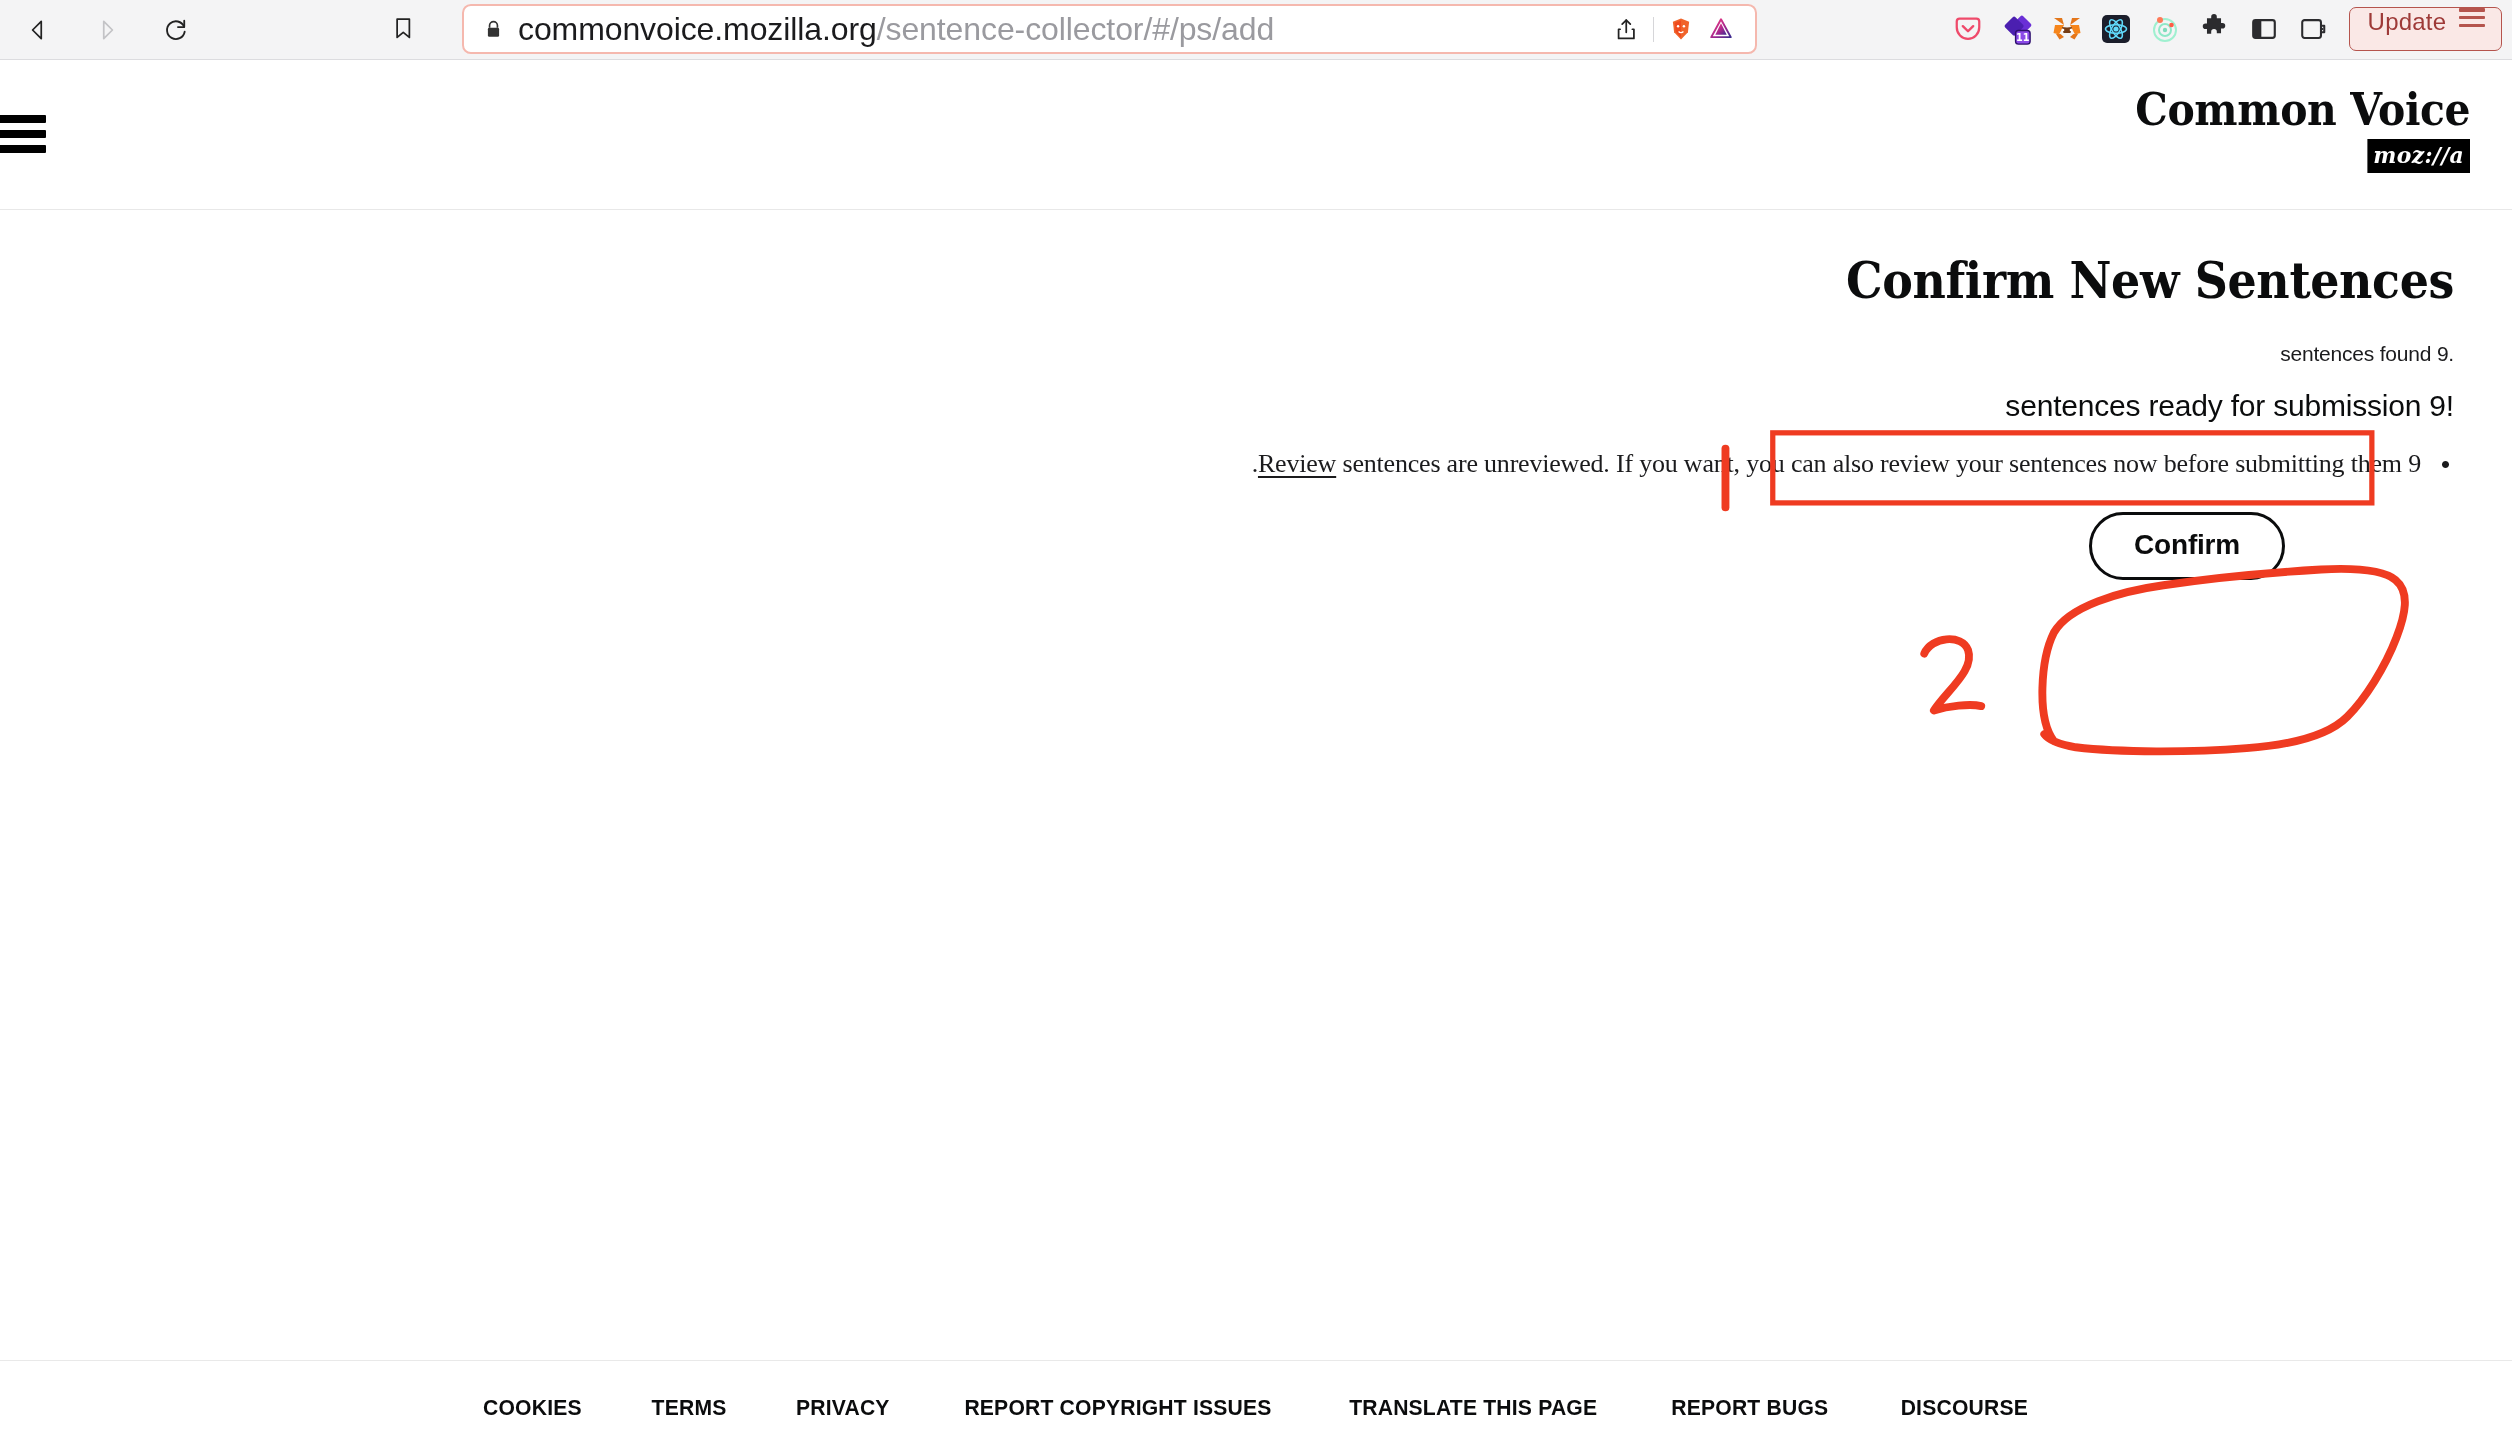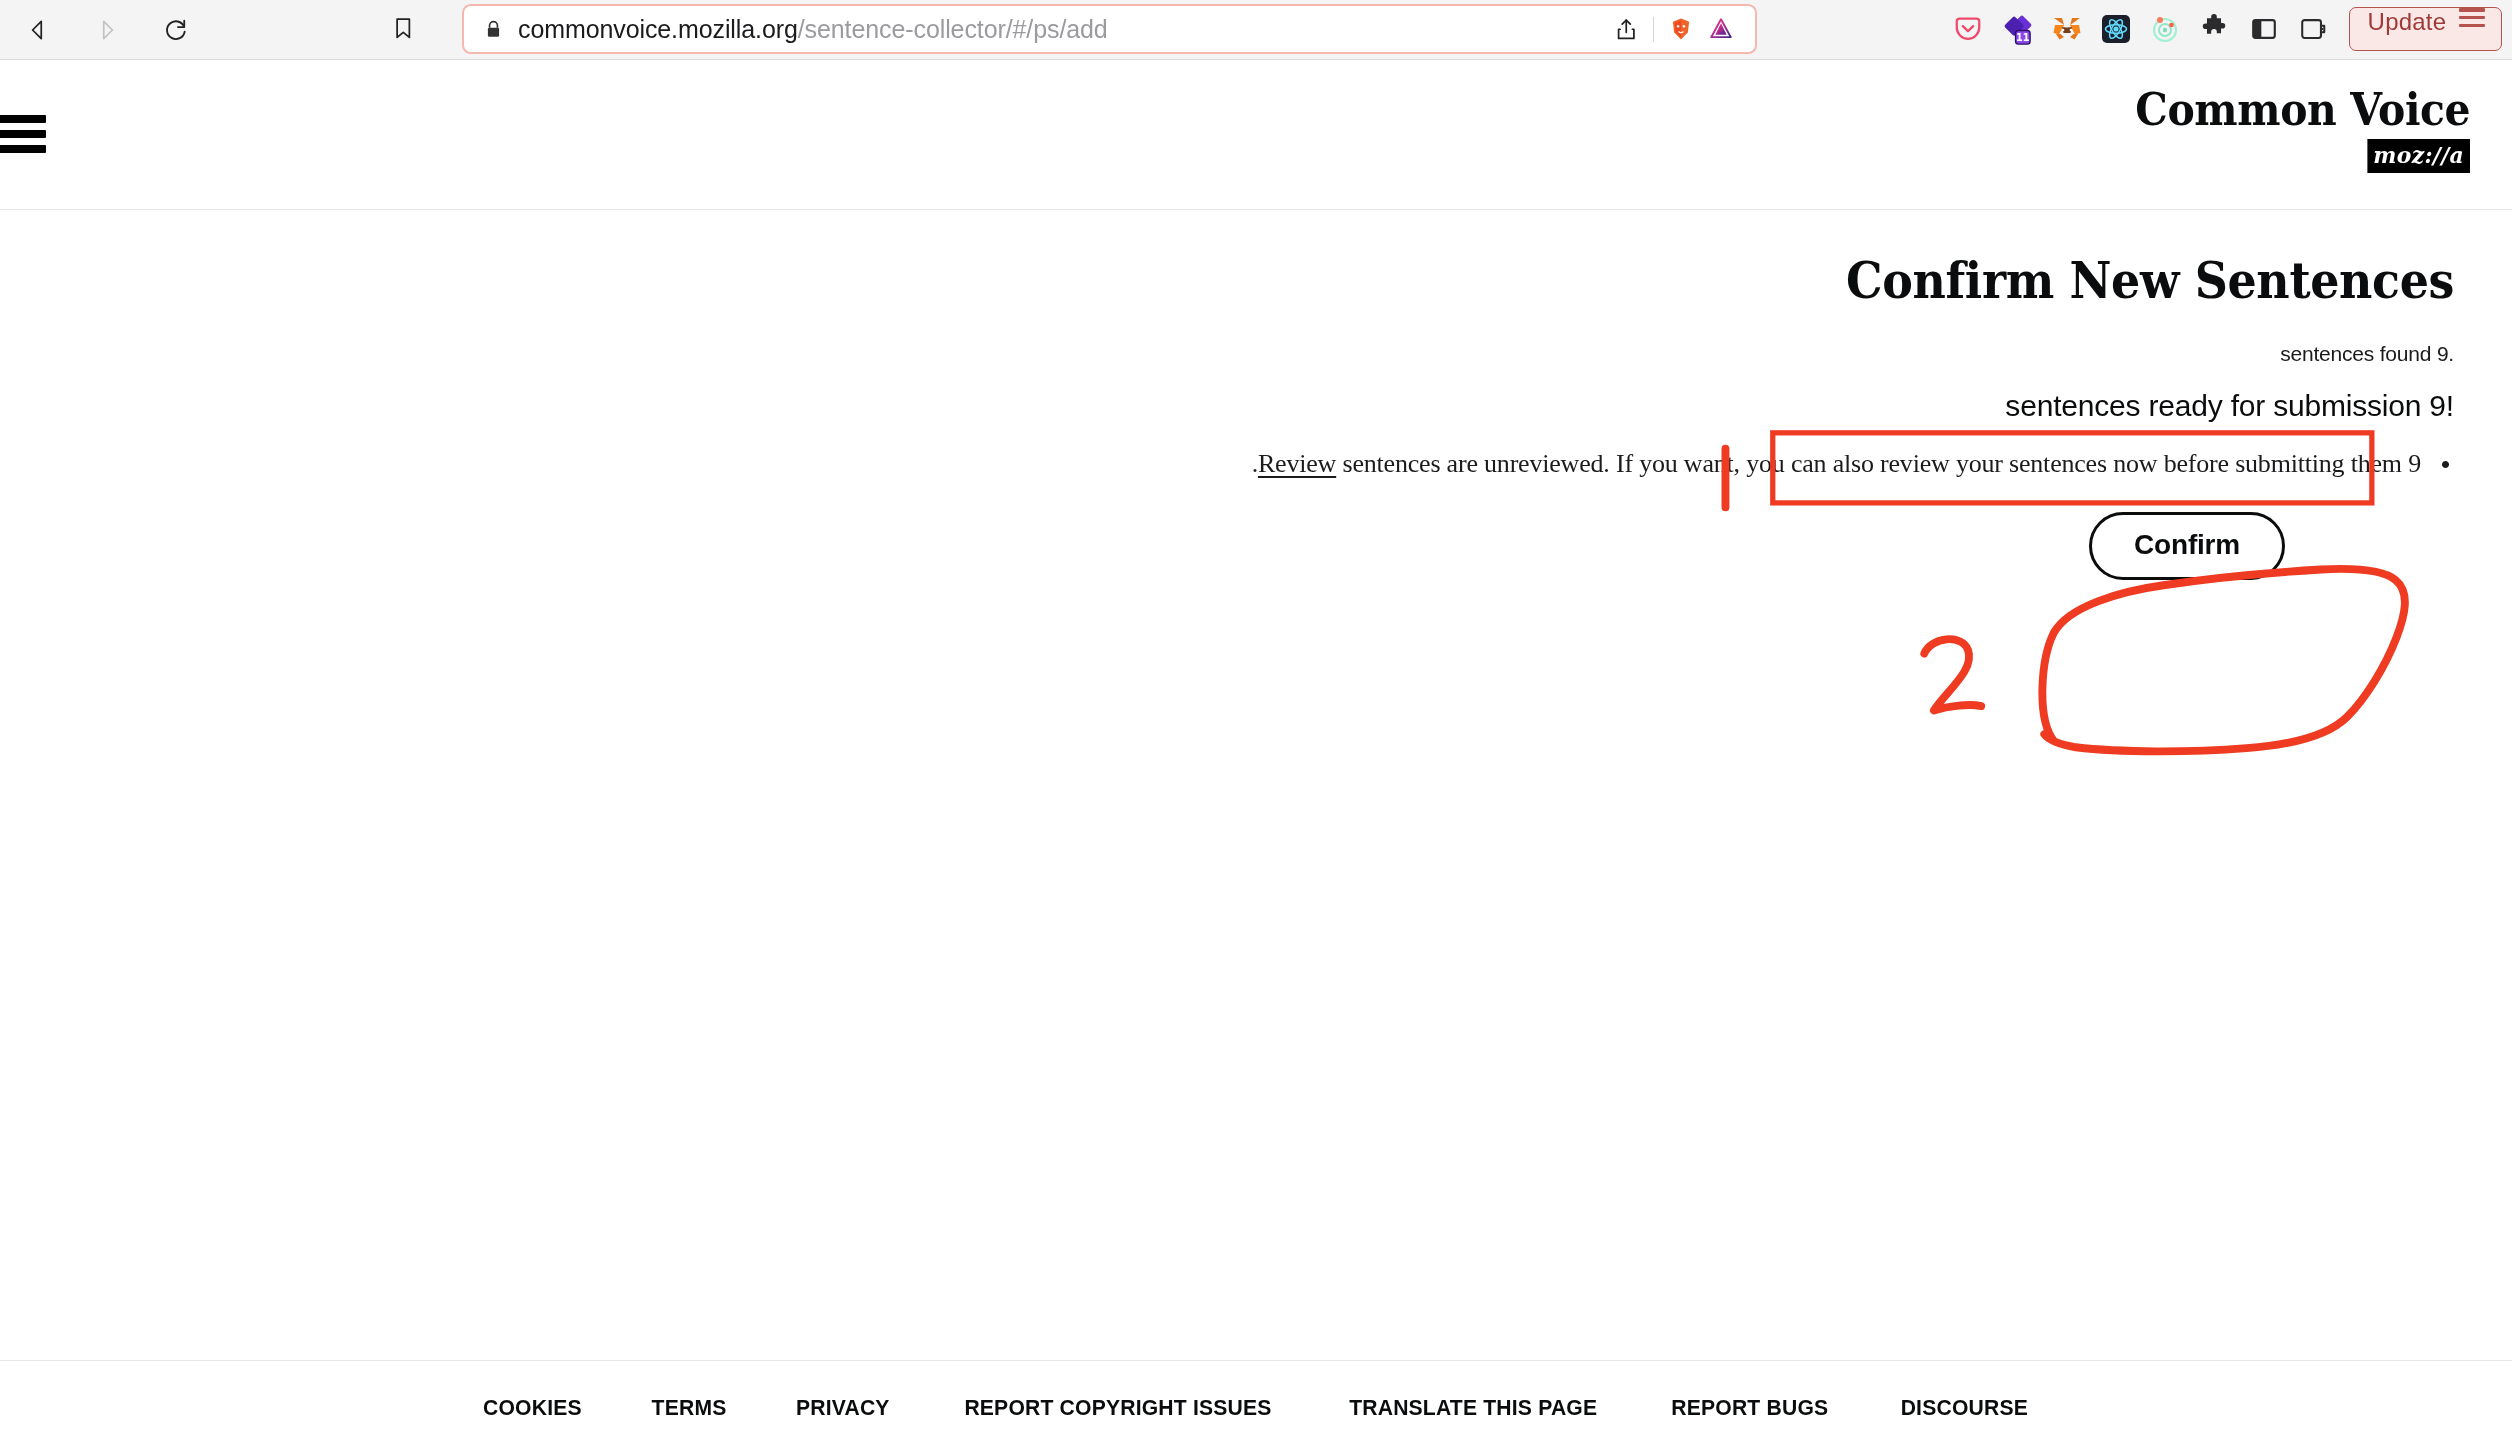--- a/index.html
+++ b/index.html
@@ -53,21 +53,21 @@
     background: #ffffff;
     border: 2.6px solid #f5b8ae;
     border-radius: 8.8px;
     display: flex;
     align-items: center;
     padding: 0 14px 0 19px;
   }
   .lock-icon { flex: none; margin-right: 14px; display:flex; align-items:center;}
   .url-text {
     flex: 1;
-    font-size: 25px;
+    font-size: 32px;
     color: #9a9a9f;
     letter-spacing: -0.1px;
     white-space: nowrap;
     overflow: hidden;
   }
   .url-text .host { color: #1b1b1d; }
   .urlbar-actions {
     display: flex;
     align-items: center;
     gap: 0px;

